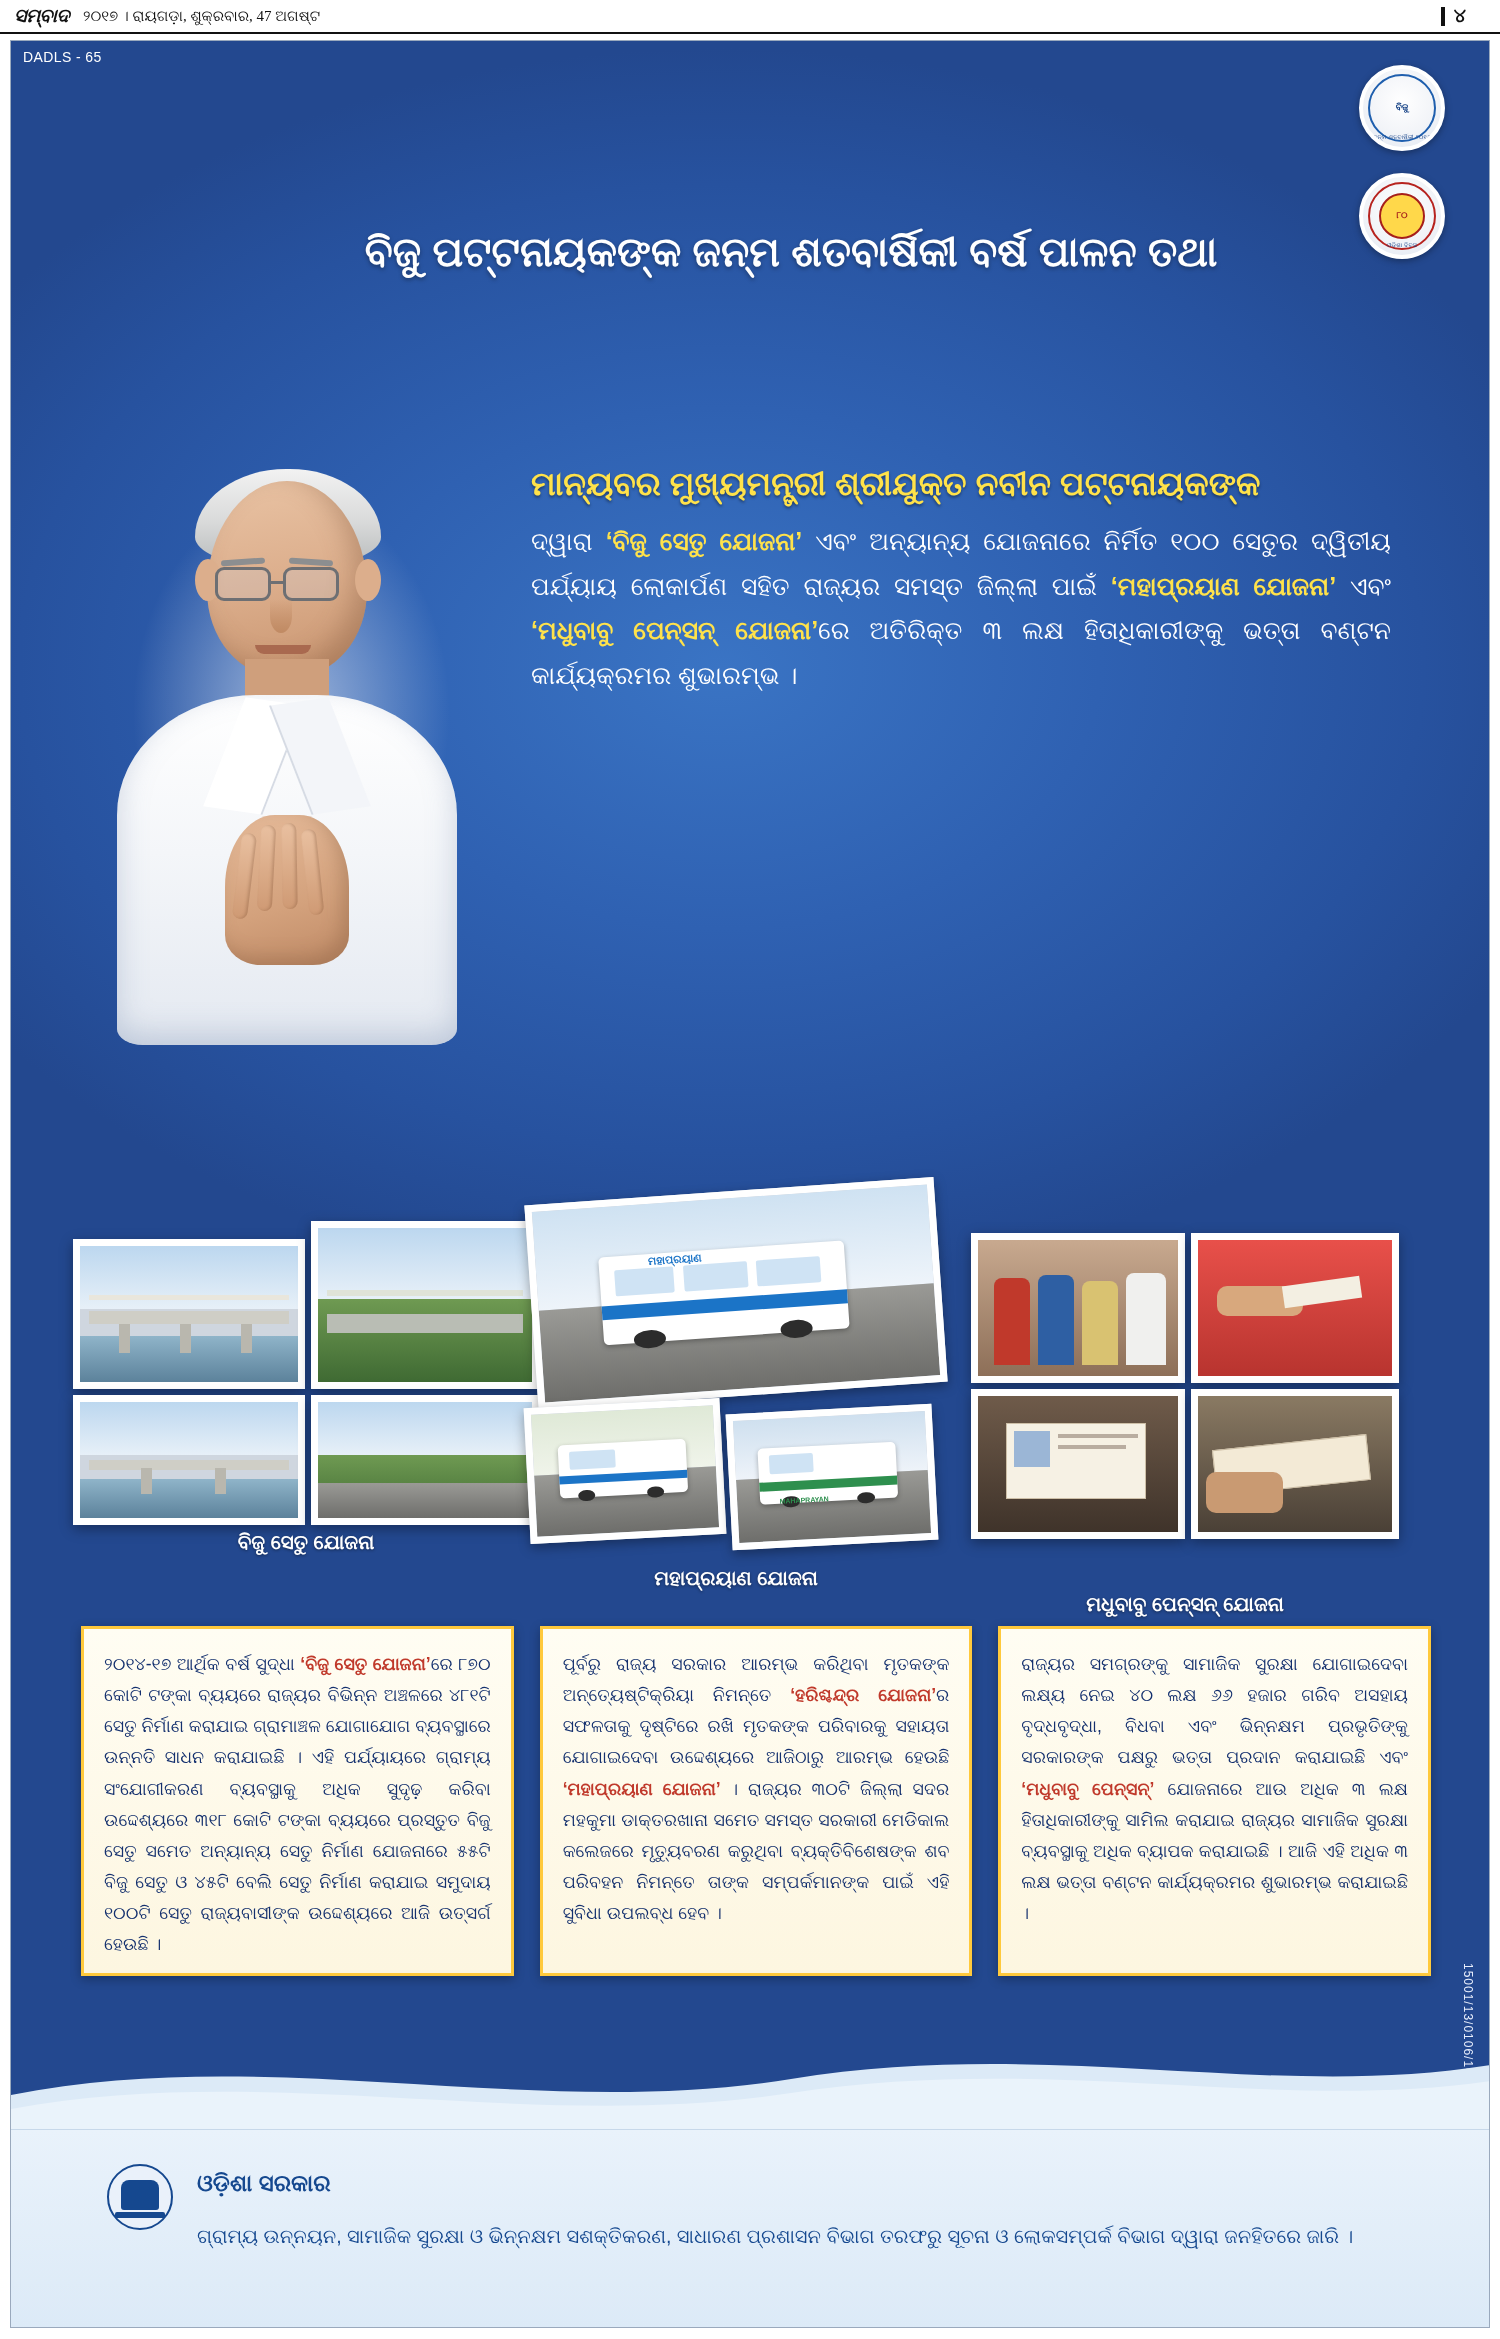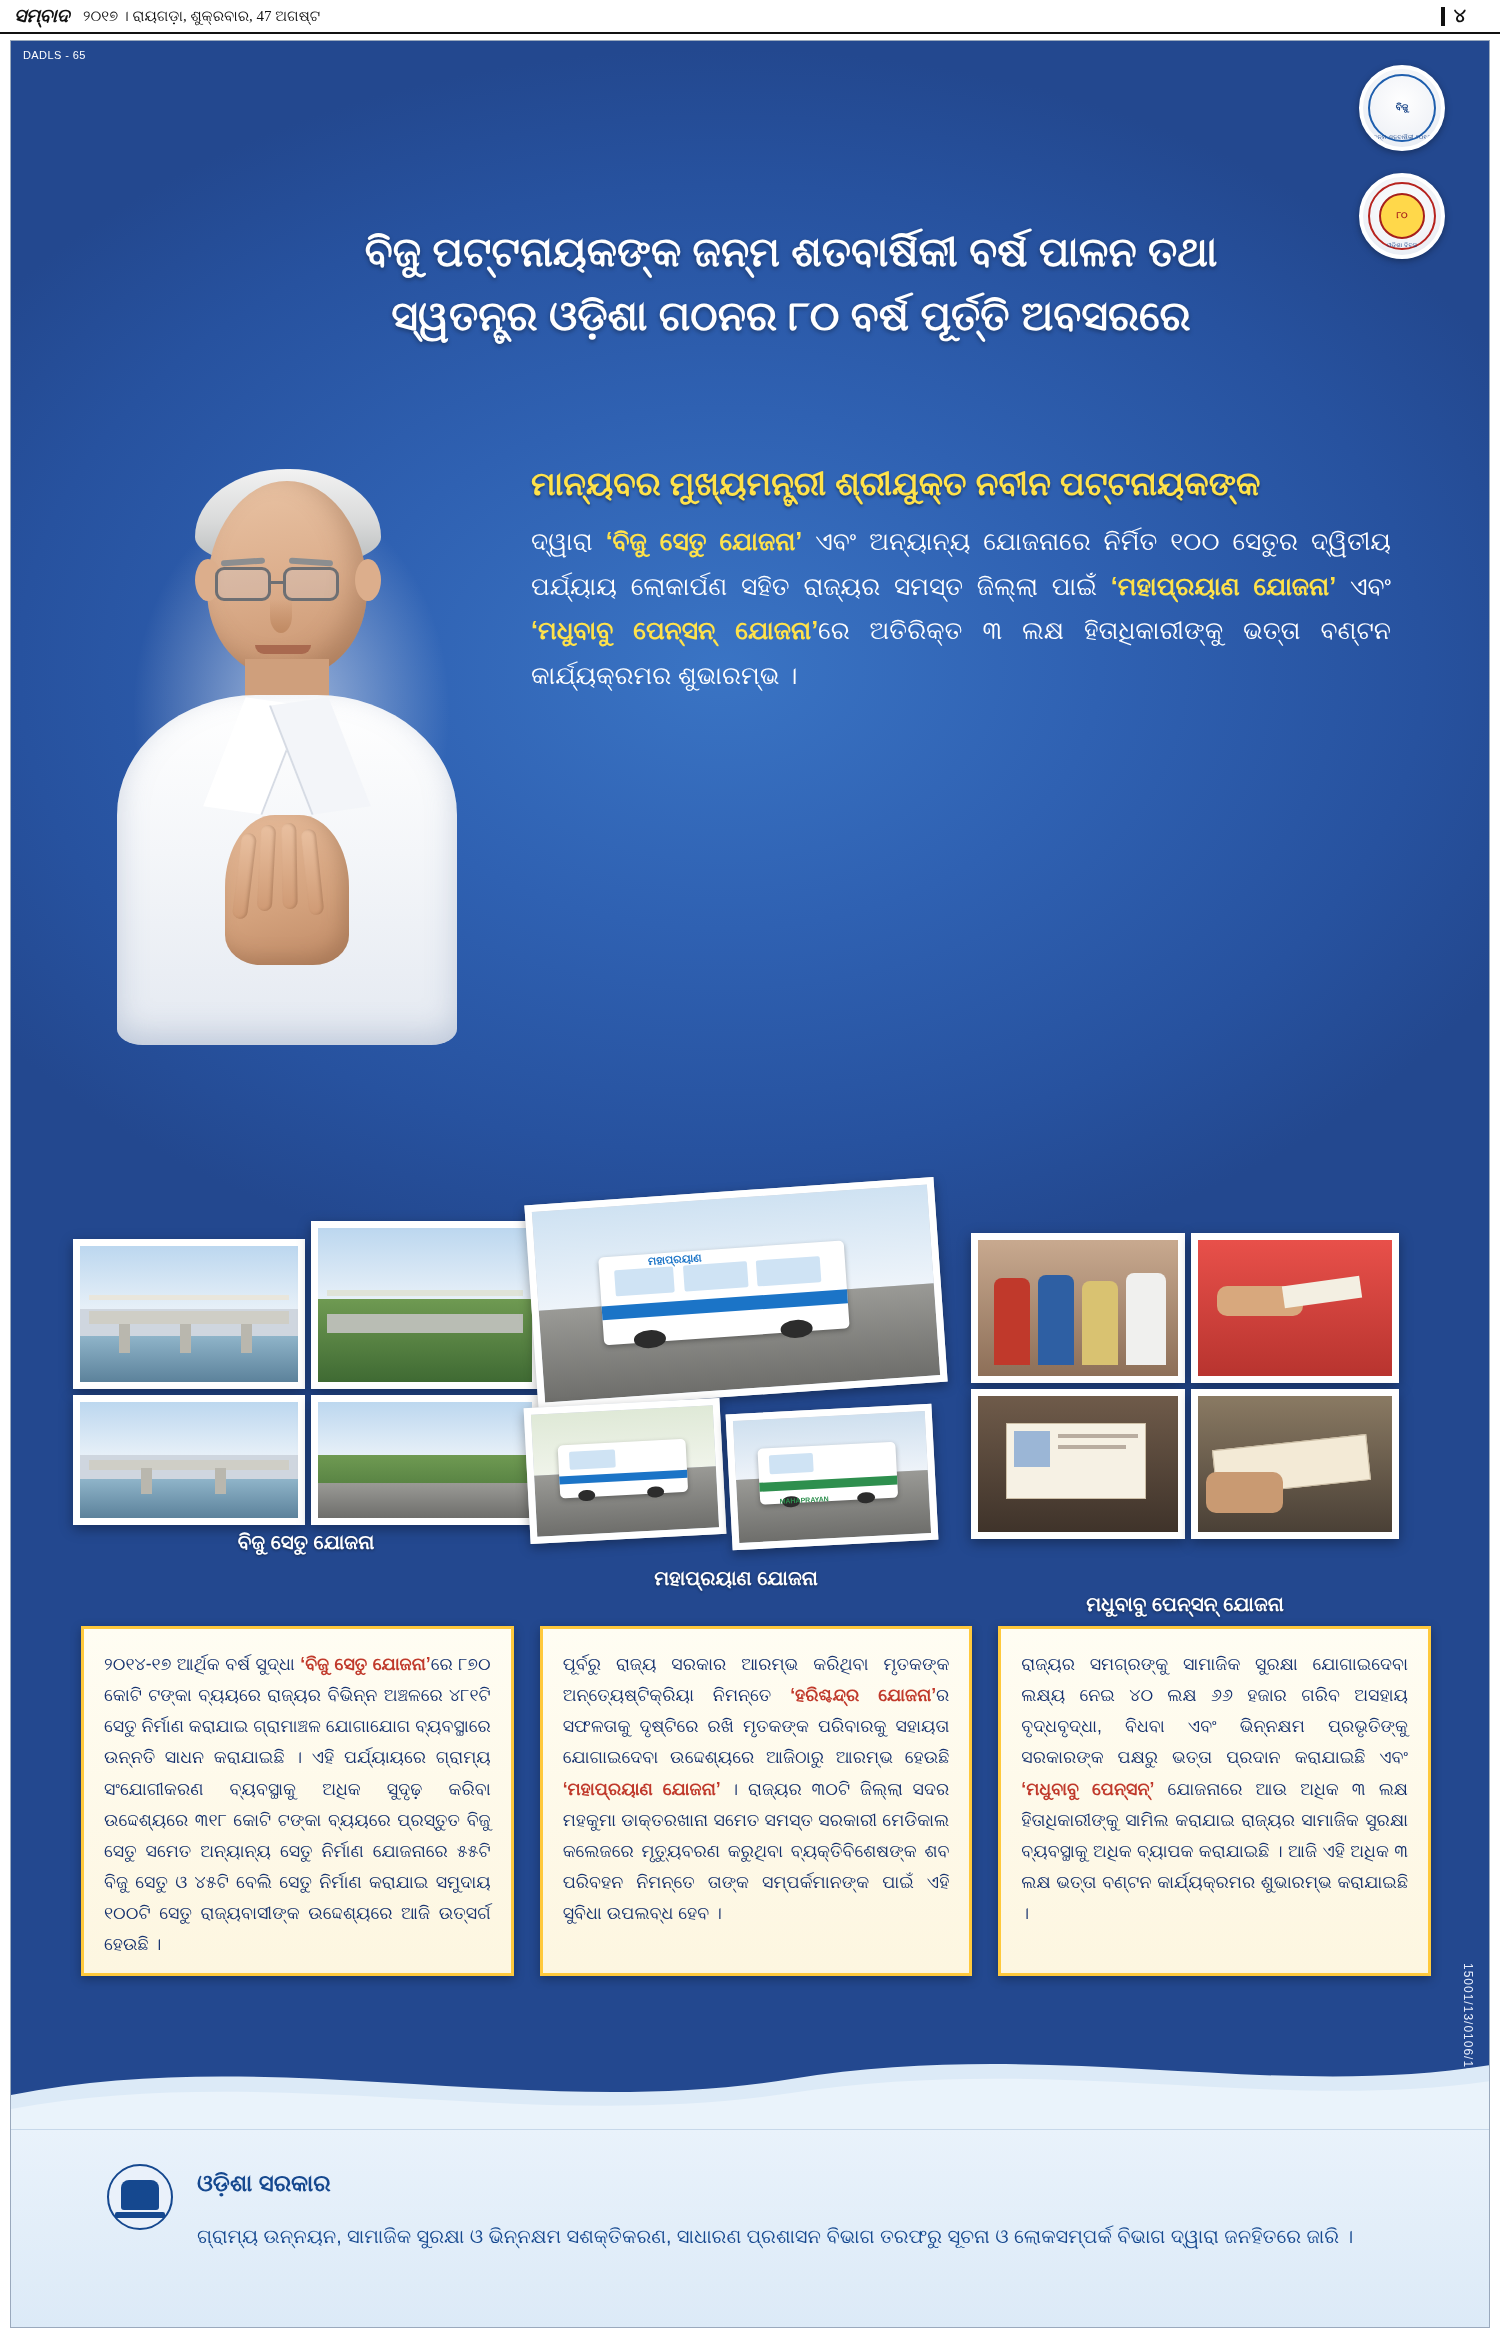--- a/index.html
+++ b/index.html
@@ -49,21 +49,21 @@
     background:radial-gradient(ellipse 900px 620px at 48% 30%, #3a74c4 0%, #2f61b2 42%, #27529f 78%, #23488f 100%);
   }
   
   .wave {
     position:absolute; left:0; bottom:198px; width:1480px; height:120px;
     overflow:hidden; pointer-events:none;
   }
 
   .dadls {
     position:absolute; left:12px; top:8px;
-    font-size:11px; color:#ffffff; letter-spacing:.4px;
+    font-size:14px; color:#ffffff; letter-spacing:.4px;
     font-family:"Liberation Sans", sans-serif;
   }
   .sidecode {
     position:absolute; right:14px; bottom:236px;
     font-size:12px; color:#e8eefc;
     writing-mode:vertical-rl; text-orientation:mixed;
     letter-spacing:1px;
   }
 
   
@@ -283,21 +283,20 @@
     </div>
     <div class="emblem e2">
       <span class="ring"></span>
       <span class="inner">୮୦</span>
       <span class="cap">ଓଡ଼ିଶା ଦିବସ</span>
     </div>
   </div>
 
   <div class="headline">
     <div>ବିଜୁ ପଟ୍ଟନାୟକଙ୍କ ଜନ୍ମ ଶତବାର୍ଷିକୀ ବର୍ଷ ପାଳନ ତଥା</div>
-    <div>ସ୍ୱତନ୍ତ୍ର ଓଡ଼ିଶା ଗଠନର ୮୦ ବର୍ଷ ପୂର୍ତ୍ତି ଅବସରରେ</div>
   </div>
 
   <div class="cm-photo">
     <div class="halo"></div>
     <div class="cm-figure">
       <div class="cm-hair"></div>
       <div class="cm-head"></div>
       <div class="cm-ear-l"></div>
       <div class="cm-ear-r"></div>
       <div class="cm-brow-l"></div>

